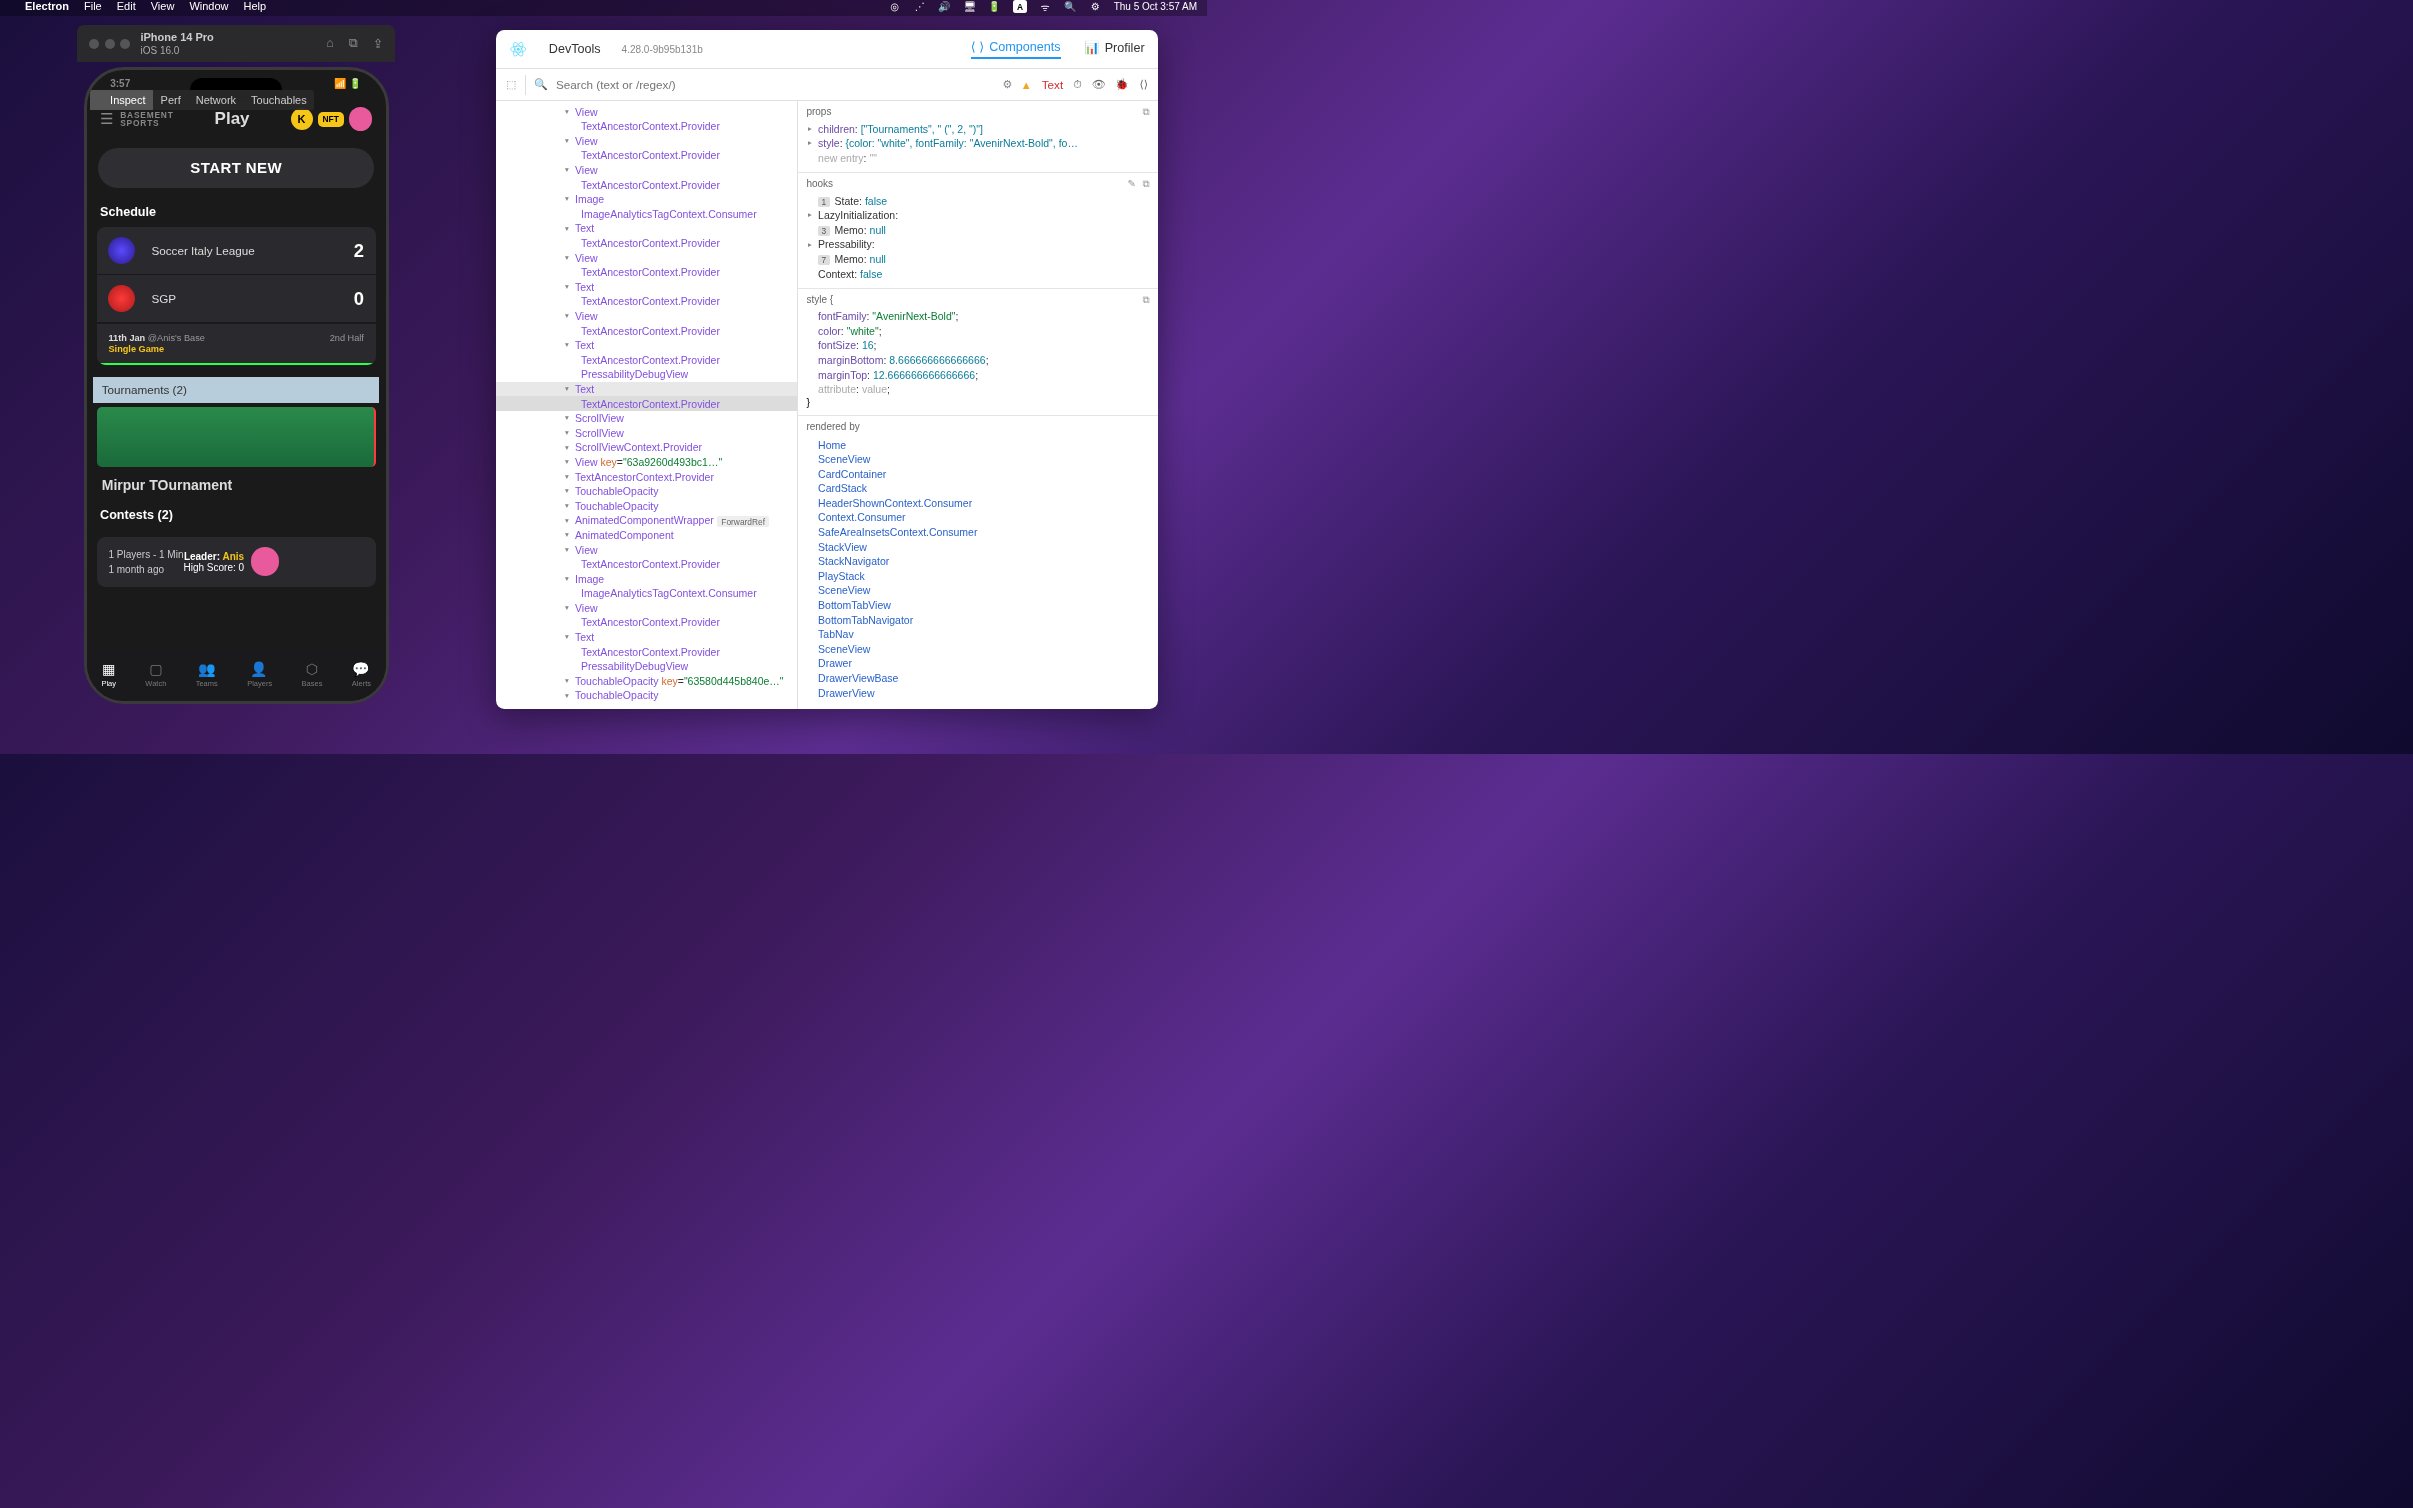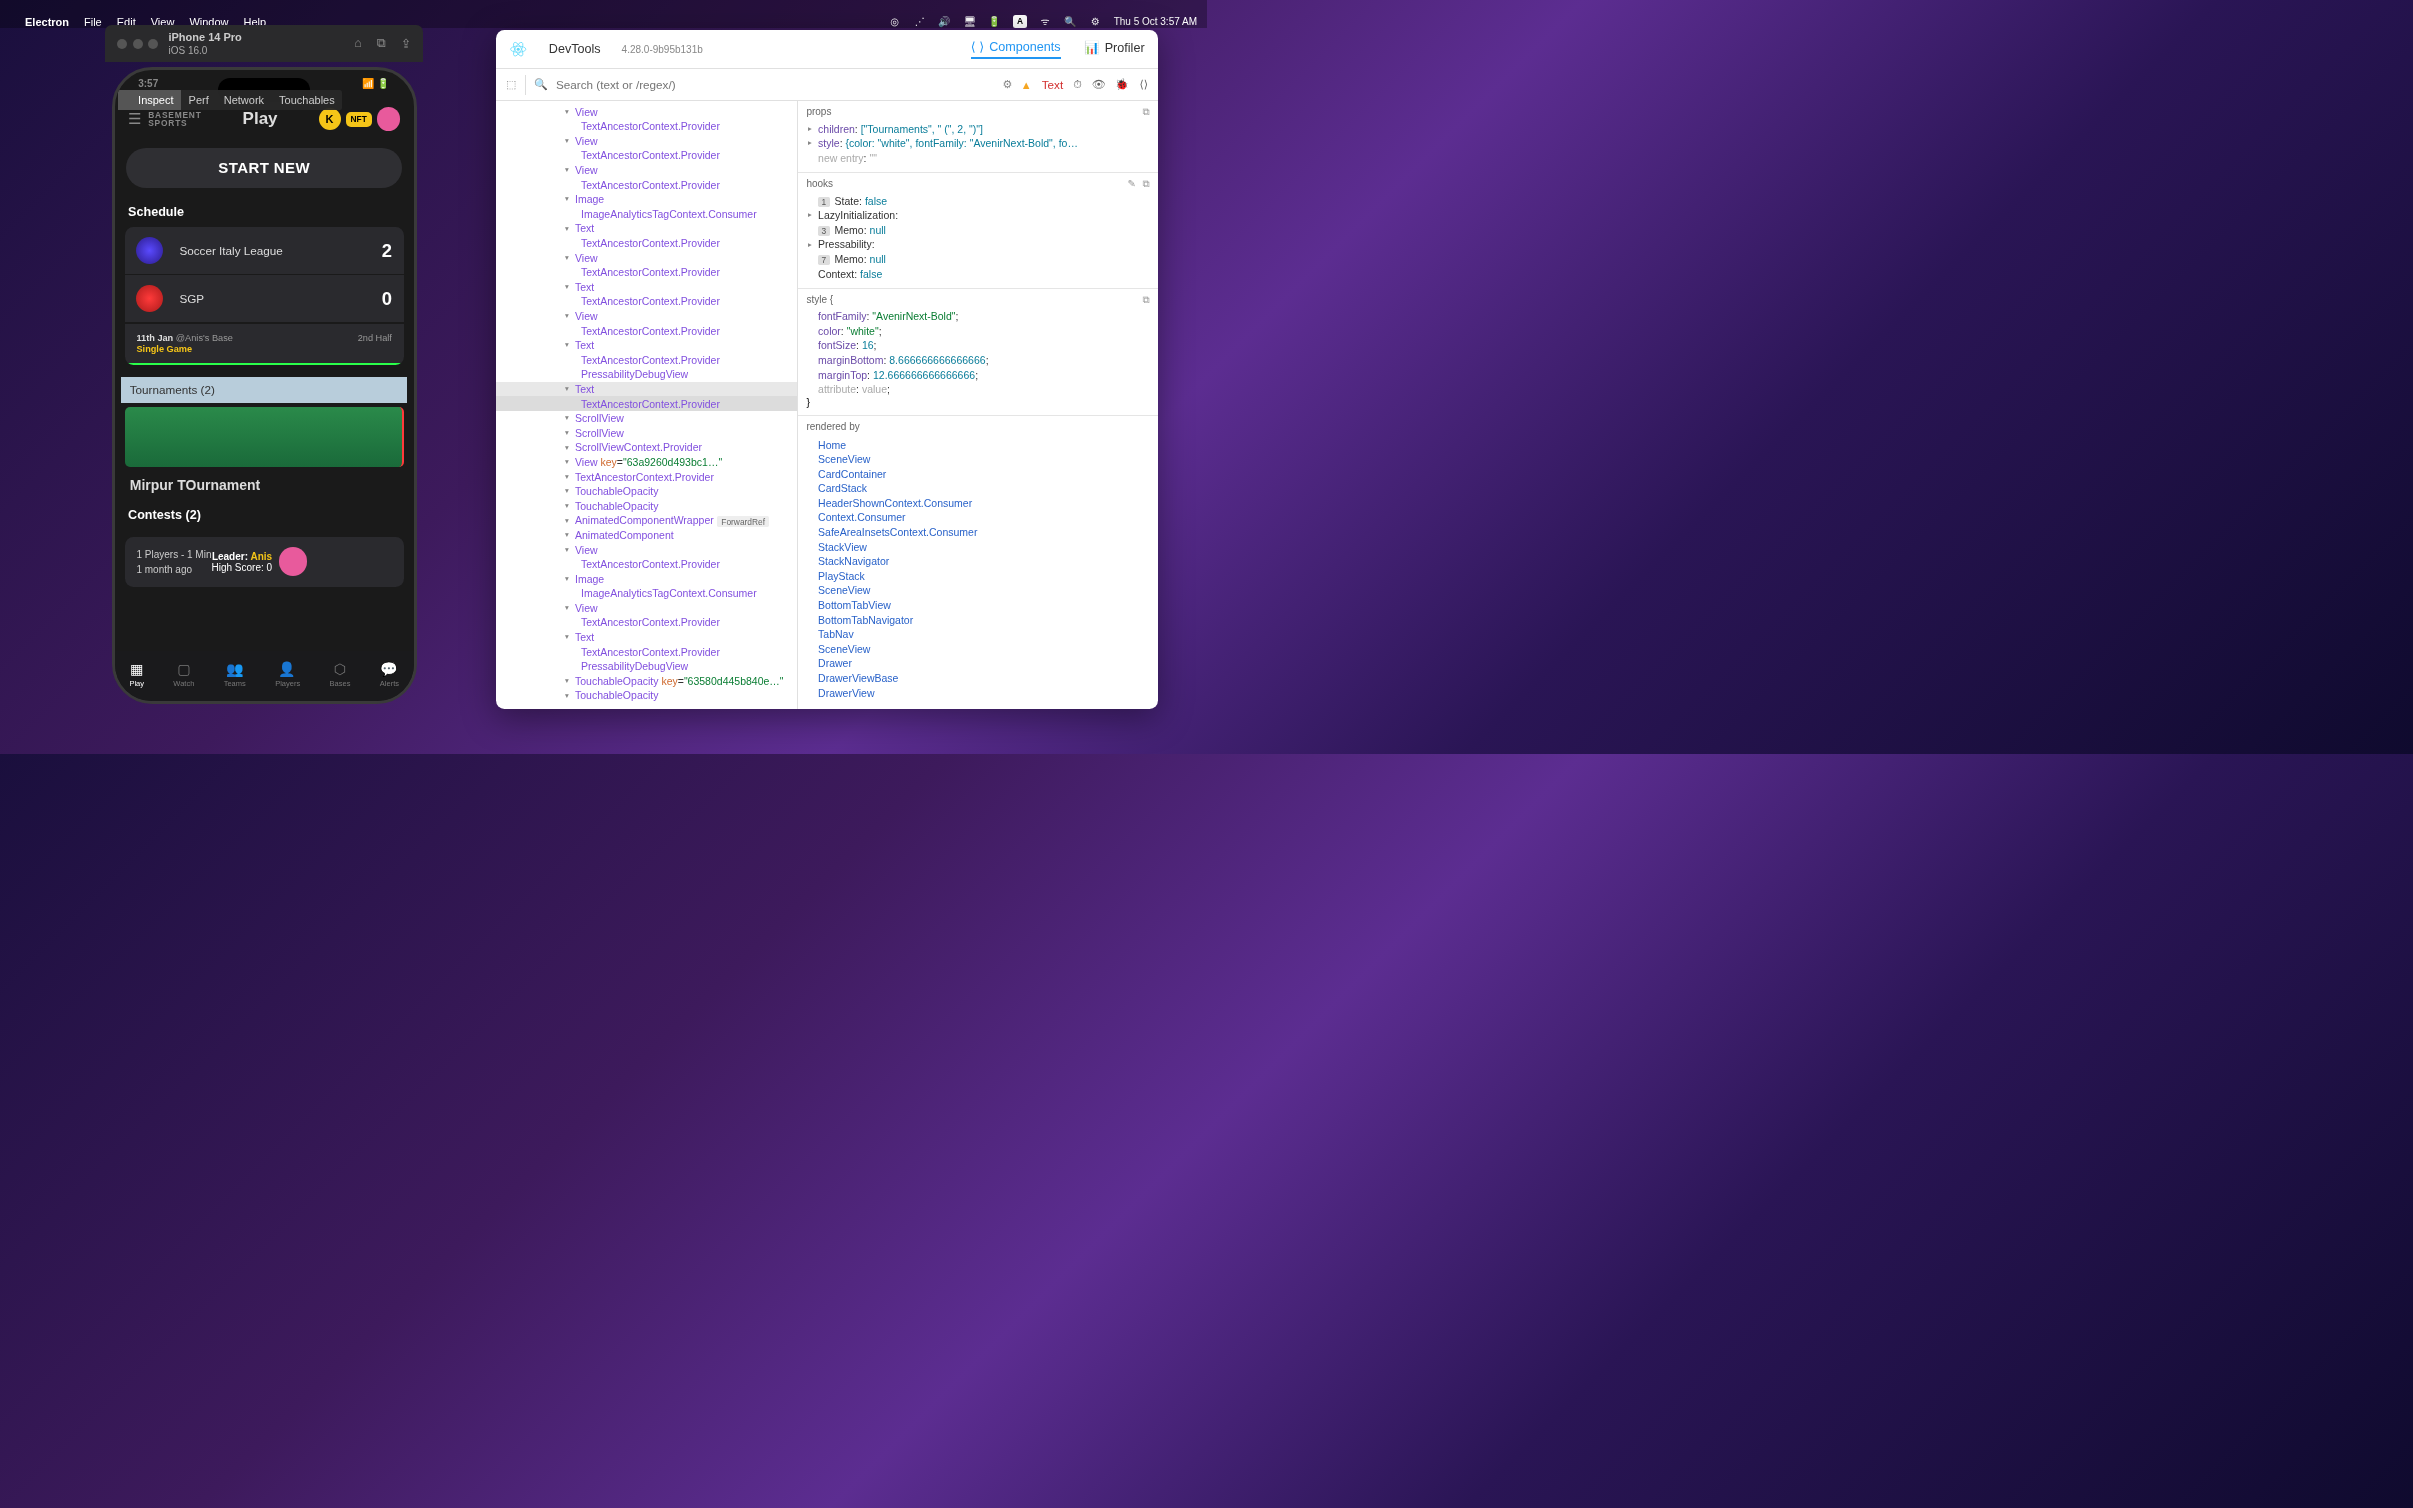--- a/index.html
+++ b/index.html
@@ -1,27 +1,27 @@
 <!DOCTYPE html>
 <html style="font-size:13.4px"><head>
 <meta charset="utf-8">
 <style>
 * { margin:0; padding:0; box-sizing:border-box; font-family:-apple-system,BlinkMacSystemFont,sans-serif; }
 body { width:1207px; height:754px; background:linear-gradient(135deg,#1a0f3d 0%,#3d1a5c 30%,#5c2d91 50%,#2a1555 70%,#0f0a2e 100%); overflow:hidden; position:relative; }
 
 
-.menubar { height:28px; background:rgba(0,0,0,0.3); display:flex; align-items:flex-end; padding:0 10px; color:#fff; font-size:11px; justify-content:space-between; }
+.menubar { height:16px; background:rgba(0,0,0,0.3); display:flex; align-items:flex-start; padding:0 10px; color:#fff; font-size:11px; justify-content:space-between; }
 .menubar-left { display:flex; gap:15px; align-items:center; }
 .menubar-left span:first-child { font-size:11.7px; }
 .menubar-right { display:flex; gap:11.7px; align-items:center; font-size:10px; }
 .menubar-right .icon { width:13.4px; height:13.4px; display:inline-flex; align-items:center; justify-content:center; }
 .bold { font-weight:600; }
 
 
-.sim-window { position:absolute; left:105px; top:25px; width:318px; }
+.sim-window { position:absolute; left:77px; top:25px; width:318px; }
 .sim-titlebar { height:37px; background:#2a2a2c; border-radius:6.7px 6.7px 0 0; display:flex; align-items:center; padding:0 11.7px; gap:10px; }
 .traffic { display:flex; gap:5.9px; }
 .traffic span { width:10px; height:10px; border-radius:50%; background:#555; display:block; }
 .sim-title { flex:1; color:#aaa; font-size:10px; line-height:1.3; }
 .sim-title .st1 { font-weight:600; color:#ccc; font-size:11px; }
 .sim-tb-icons { display:flex; gap:15px; color:#888; font-size:12.6px; }
 
 
 .phone { width:305px; height:637px; background:#1a1a1a; border-radius:40px; border:3.4px solid #3a3a3a; position:relative; overflow:hidden; margin-top:5px; margin-left:6.7px; }
 .notch { position:absolute; top:8.4px; left:50%; transform:translateX(-50%); width:92px; height:23.5px; background:#000; border-radius:13.4px; z-index:10; }

